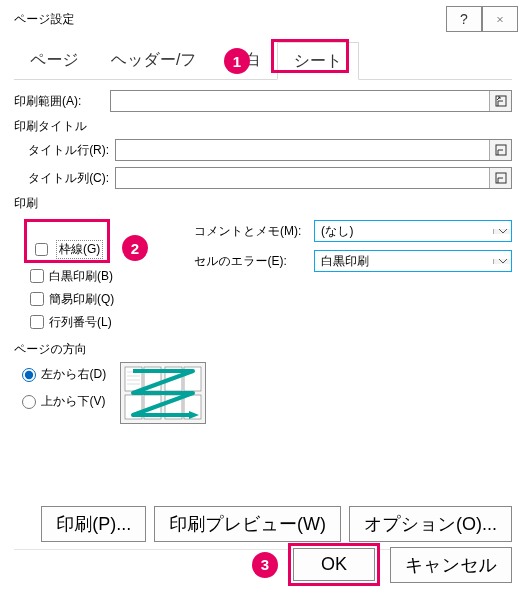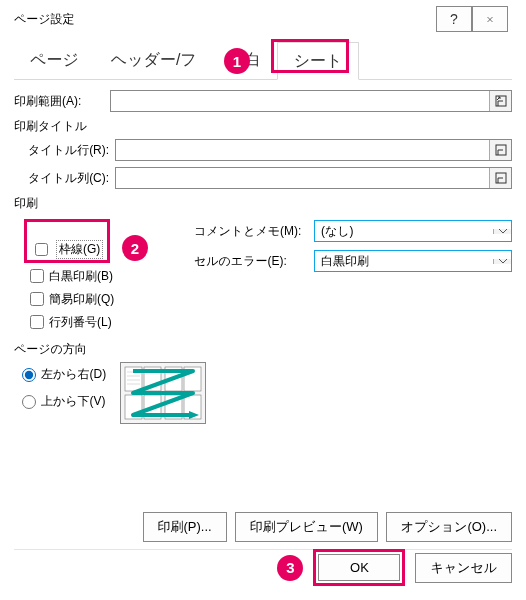--- a/index.html
+++ b/index.html
@@ -10,21 +10,21 @@
     height: 600px;
     font-family: "Meiryo UI", "Yu Gothic UI", sans-serif;
     font-size: 12px;
     background: #fff;
     color: #000;
     position: relative;
   }
   .titlebar {
     display: flex;
     align-items: center;
-    padding: 6px 18px 6px 14px;
+    padding: 6px 8px 6px 14px;
     font-size: 12px;
   }
   .titlebar .title { flex: 1; }
   .titlebar .btn {
     width: 36px;
     height: 26px;
     display: flex;
     align-items: center;
     justify-content: center;
     font-size: 14px;
@@ -171,21 +171,21 @@
     right: 14px;
     bottom: 14px;
     display: flex;
     gap: 10px;
     align-items: center;
   }
   .btn {
     border: 1px solid #888;
     background: #fdfdfd;
     padding: 5px 14px;
-    font-size: 13px;
+    font-size: 18px;
     font-family: inherit;
     display: flex;
     align-items: center;
     justify-content: center;
     min-height: 26px;
   }
   .btn.ok { min-width: 82px; }
   .btn.cancel { min-width: 82px; }
   .bottom-sep {
     position: absolute;

